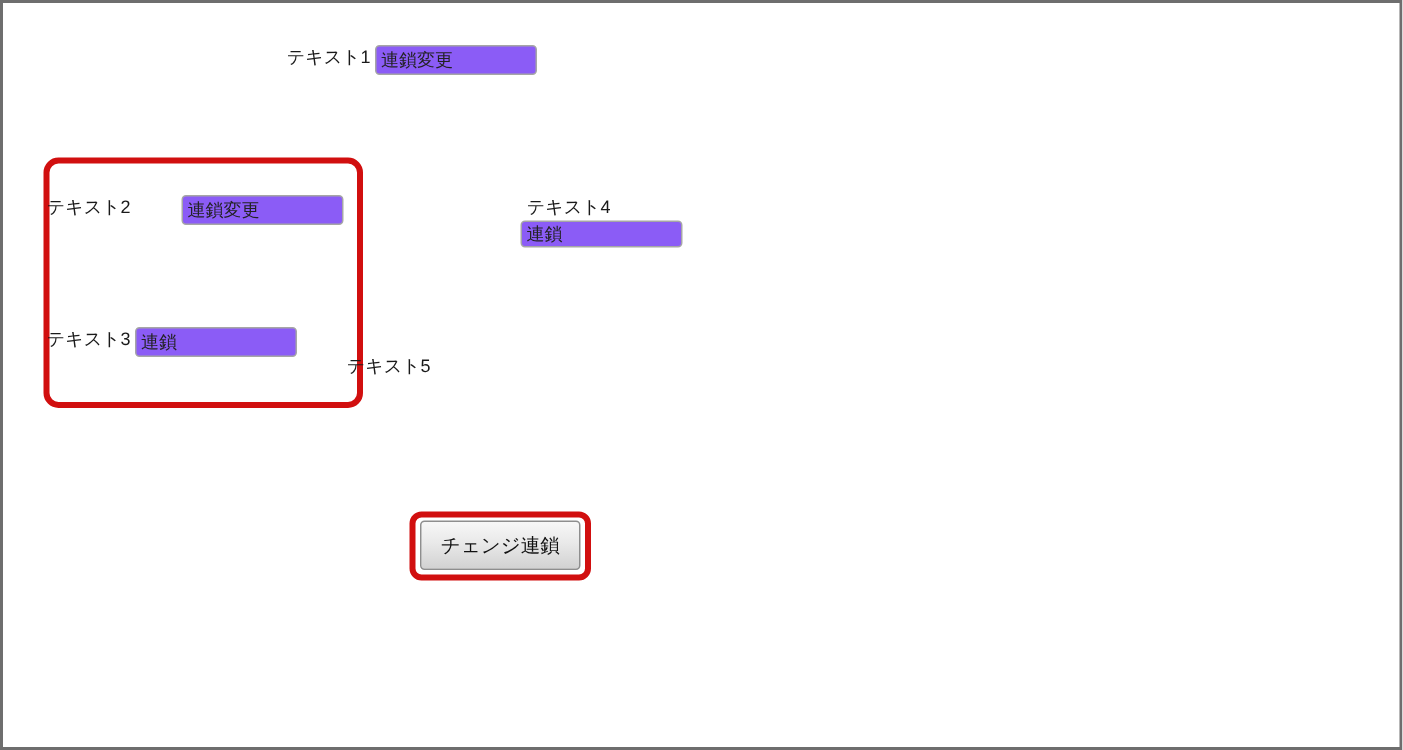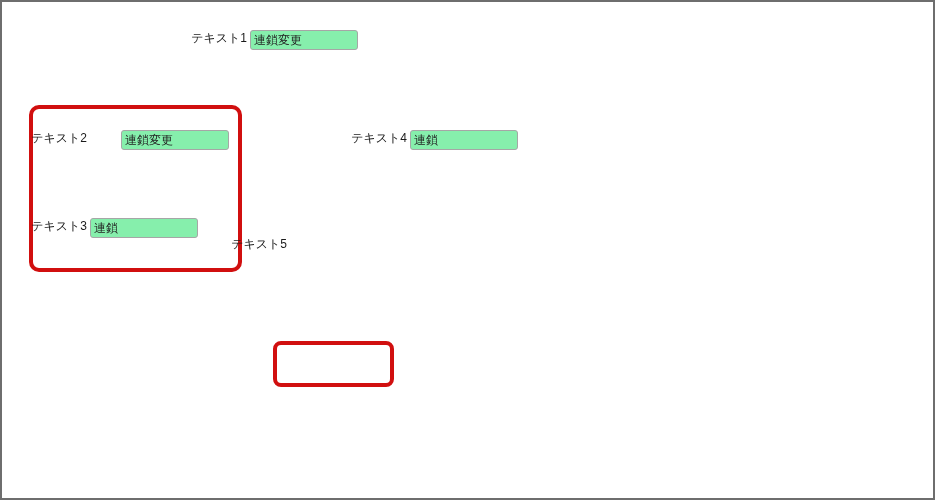--- a/index.html
+++ b/index.html
@@ -34,21 +34,21 @@
   }
   .field-input {
     width: 108px;
     height: 20px;
     box-sizing: border-box;
     border: 1px solid #a6a6a6;
     border-radius: 3px;
     padding: 1px 3px;
     font-size: 12px;
     color: #222222;
-    background: #86efac;
+    background: #8b5cf6;
     font-family: "Liberation Sans", "DejaVu Sans", sans-serif;
   }
   .highlight-box {
     position: absolute;
     box-sizing: border-box;
     border: 4px solid #d10f0f;
     background: transparent;
     pointer-events: none;
   }
   .highlight-fields {
@@ -78,21 +78,21 @@
     font-size: 13px;
     color: #111111;
     text-align: center;
     cursor: pointer;
     font-family: "Liberation Sans", "DejaVu Sans", sans-serif;
   }
   
   .pos-text1 { left: 185px; top: 28px; }
   .pos-text2 { left: 25px;  top: 128px; gap: 31px; }
   .pos-text3 { left: 25px;  top: 216px; }
-  .pos-text4 { left: 345px; top: 128px; }
+  .pos-text4 { left: 345px; top: 128px; flex-direction: column; }
   .pos-text5 { left: 225px; top: 234px; }
   .pos-text6 { left: 472px; top: 234px; }
 </style>
 </head>
 <body>
 
 <div class="frame">
 
   <div class="field-group pos-text1">
     <span class="field-label">テキスト1</span>
@@ -114,16 +114,17 @@
   <div class="field-group pos-text4">
     <span class="field-label">テキスト4</span>
     <input class="field-input" type="text" value="連鎖" style="">
   </div>
 
   <div class="field-group pos-text5">
     <span class="field-label">テキスト5</span>
   </div>
 
 
+  <button class="change-button">チェンジ連鎖</button>
 
   <div class="highlight-box highlight-button"></div>
 
 </div>
 
 </body></html>

